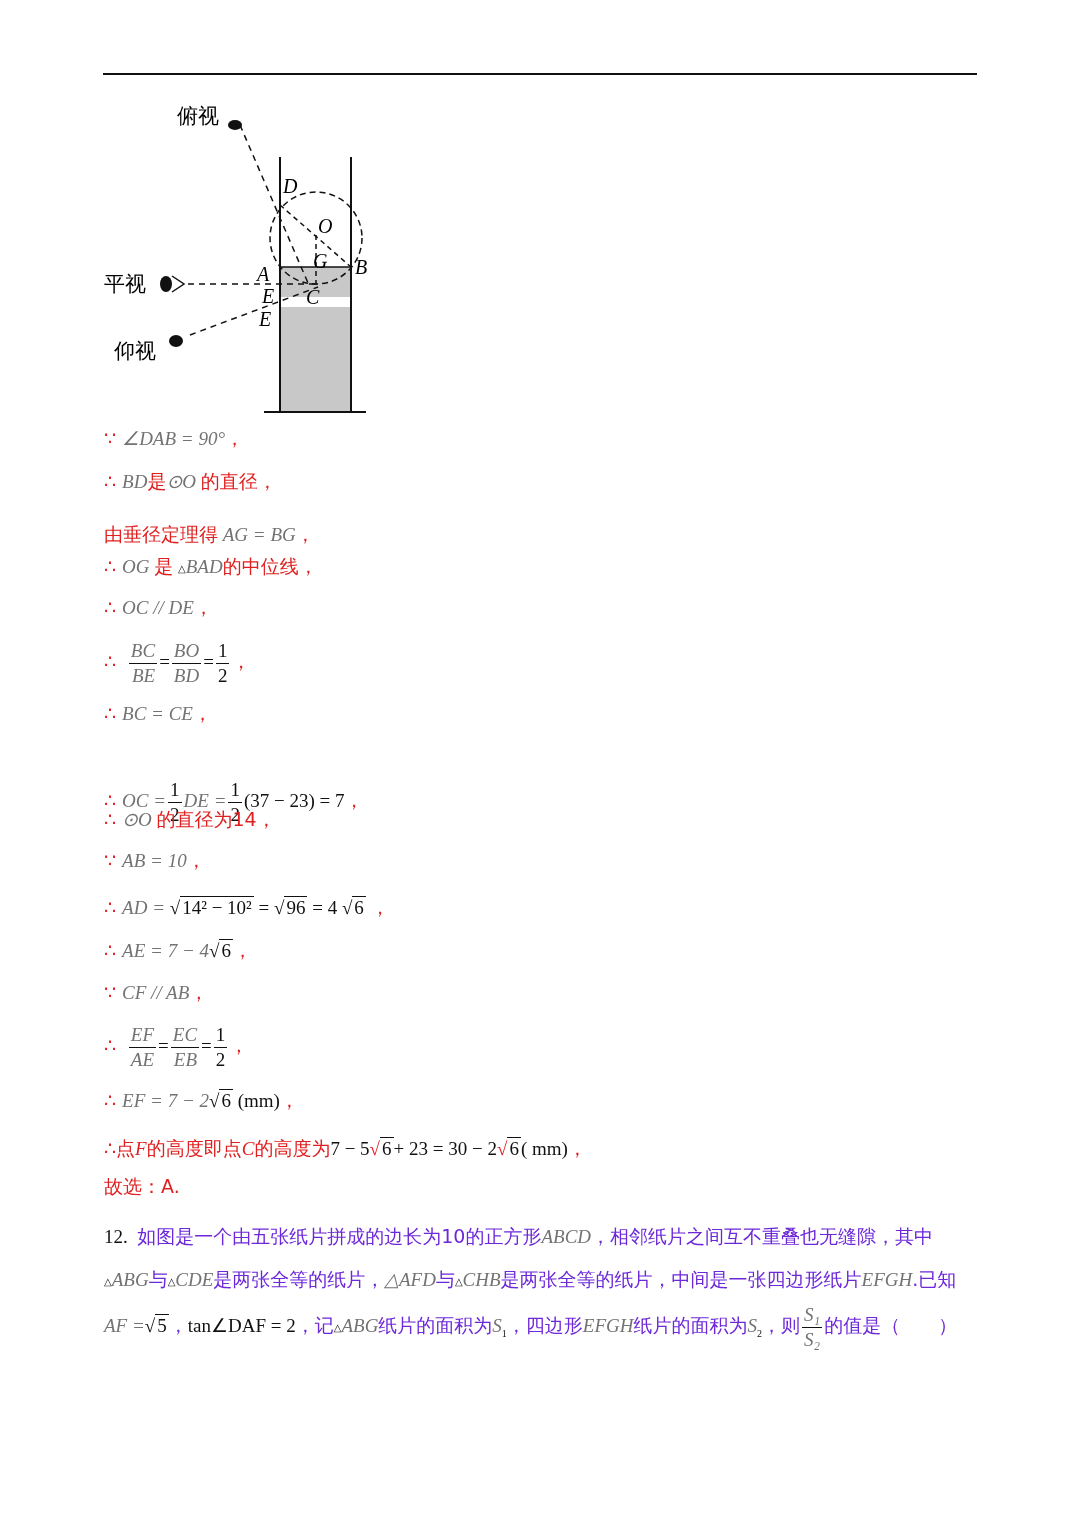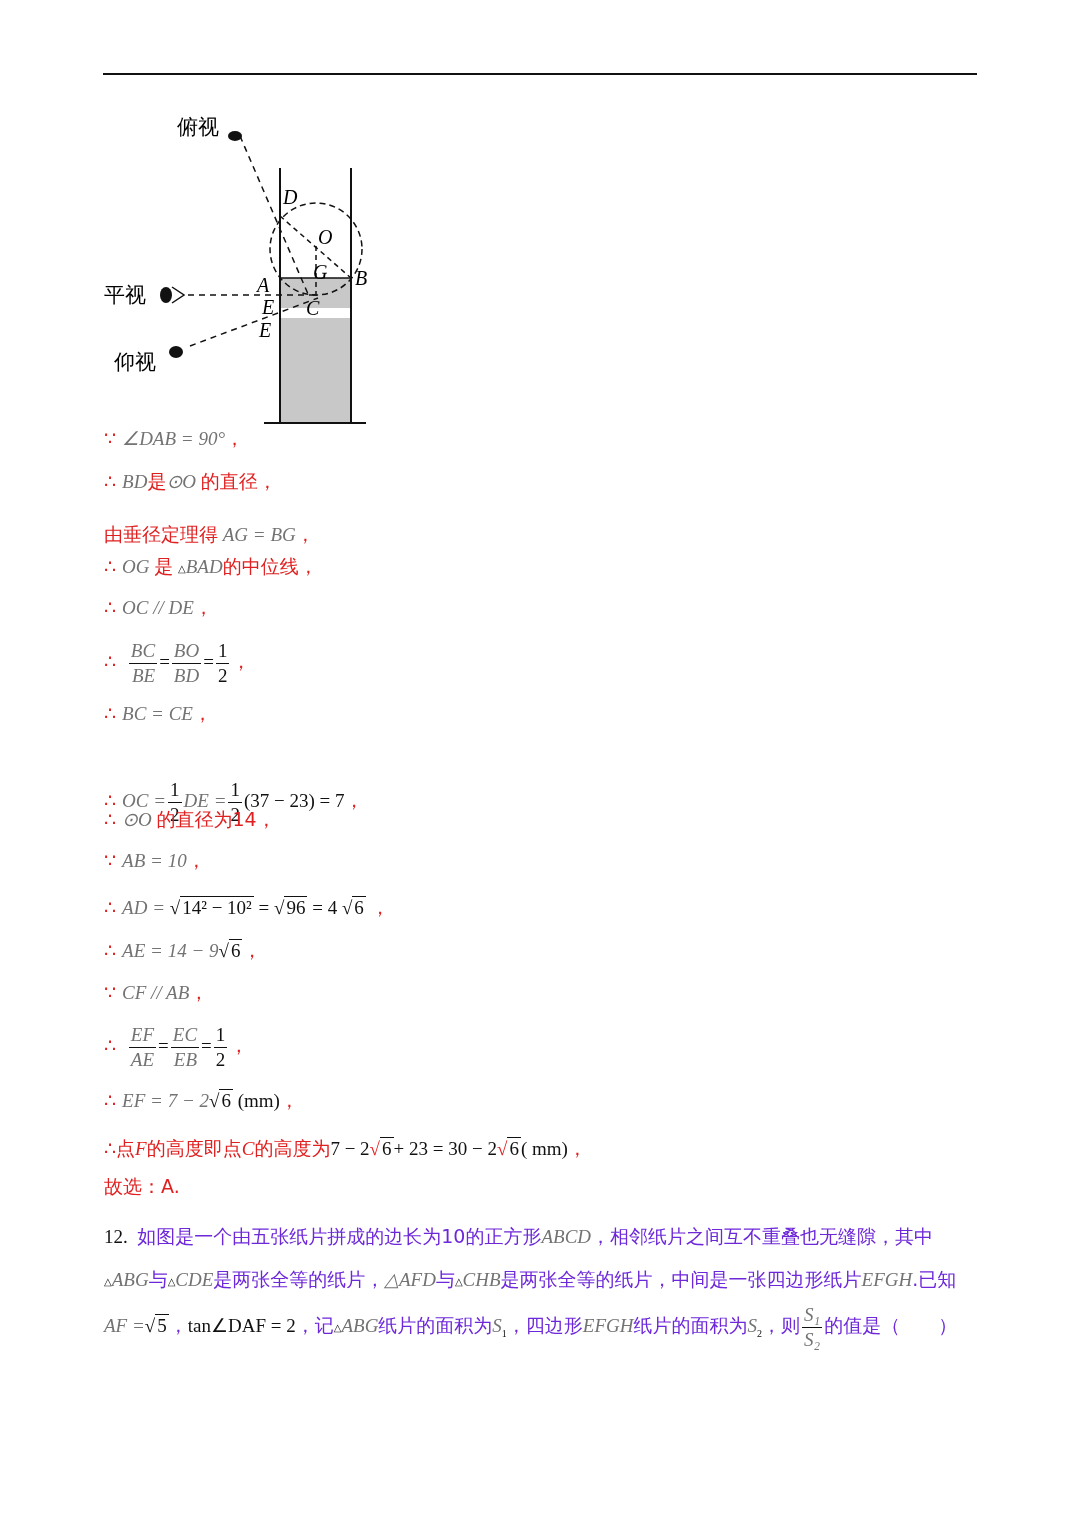--- a/index.html
+++ b/index.html
@@ -1,19 +1,19 @@
 <!DOCTYPE html>
 <html><head>
 <meta charset="utf-8">
 <style>
   html, body { margin: 0; padding: 0; background: #ffffff; }
   body { width: 1080px; height: 1528px; position: relative; overflow: hidden;
          font-family: "Liberation Serif", "DejaVu Serif", serif; color: #111; }
   .rule { position: absolute; left: 103px; top: 73px; width: 874px; height: 2px; background: #111; }
-  .figure { position: absolute; left: 100px; top: 106px; width: 280px; height: 325px; }
+  .figure { position: absolute; left: 100px; top: 95px; width: 280px; height: 325px; }
   .line { position: absolute; left: 104px; font-size: 19px; line-height: 28px; white-space: nowrap; }
   .red { color: #e02020; }
   .m { font-style: italic; font-family: "Liberation Serif", serif; color: #737373; }
   .n { font-style: normal; font-family: "Liberation Serif", serif; color: #111; }
   .cn { font-family: "DejaVu Sans", sans-serif; font-size: 19px; }
   .sym { color: #e02020; font-style: normal; margin-right: 6px; }
   .frac { display: inline-block; vertical-align: middle; text-align: right; margin: 0 2px; }
   .frac .num { display: block; border-bottom: 1px solid #111; padding: 0 2px; line-height: 24px; }
   .frac .den { display: block; line-height: 24px; padding: 0 2px; }
   .sqrt { border-top: 1px solid #111; padding: 0 2px; }
@@ -111,38 +111,38 @@
 
 <div class="line" style="top:847px">
   <span class="sym">∵</span><span class="m">AB = 10</span><span class="red">，</span>
 </div>
 
 <div class="line" style="top:894px">
   <span class="sym">∴</span><span class="m">AD =</span> √<span class="sqrt n">14² − 10²</span> <span class="n">=</span> √<span class="sqrt n">96</span> <span class="n">= 4</span> √<span class="sqrt n">6</span> <span class="red">，</span>
 </div>
 
 <div class="line" style="top:937px">
-  <span class="sym">∴</span><span class="m">AE = 14 − 9</span>√<span class="sqrt n">6</span><span class="red">，</span>
+  <span class="sym">∴</span><span class="m">AE = 7 − 4</span>√<span class="sqrt n">6</span><span class="red">，</span>
 </div>
 
 <div class="line" style="top:979px">
   <span class="sym">∵</span><span class="m">CF // AB</span><span class="red">，</span>
 </div>
 
 <div class="line" style="top:1020px;line-height:52px">
   <span class="sym">∴</span>
   <span class="frac m"><span class="num">EF</span><span class="den">AE</span></span>=<span class="frac m"><span class="num">EC</span><span class="den">EB</span></span>=<span class="frac n"><span class="num">1</span><span class="den">2</span></span><span class="red">，</span>
 </div>
 
 <div class="line" style="top:1087px">
   <span class="sym">∴</span><span class="m">EF = 7 − 2</span>√<span class="sqrt n">6</span> <span class="n">(mm)</span><span class="red">，</span>
 </div>
 
 <div class="line red" style="top:1134px">
-  <span class="sym" style="margin-right:0">∴</span><span class="cn">点</span><span class="m" style="color:#e02020">F</span><span class="cn">的高度即点</span><span class="m" style="color:#e02020">C</span><span class="cn">的高度为</span><span class="n">7 − 2</span>√<span class="sqrt n">6</span><span class="n">+ 23 = 30 − 2</span>√<span class="sqrt n">6</span><span class="n">( mm)</span><span>，</span>
+  <span class="sym" style="margin-right:0">∴</span><span class="cn">点</span><span class="m" style="color:#e02020">F</span><span class="cn">的高度即点</span><span class="m" style="color:#e02020">C</span><span class="cn">的高度为</span><span class="n">7 − 5</span>√<span class="sqrt n">6</span><span class="n">+ 23 = 30 − 2</span>√<span class="sqrt n">6</span><span class="n">( mm)</span><span>，</span>
 </div>
 
 <div class="line red" style="top:1172px">
   <span class="cn">故选：A.</span>
 </div>
 
 <div class="q" style="top:1215px">
   <span class="n">12.</span>&nbsp;&nbsp;<span class="cn">如图是一个由五张纸片拼成的边长为10的正方形</span><span class="m">ABCD</span><span class="cn">，相邻纸片之间互不重叠也无缝隙，其中</span><span class="n tri">△</span><span class="m">ABG</span><span class="cn">与</span><span class="n tri">△</span><span class="m">CDE</span><span class="cn">是两张全等的纸片，</span><span class="m">△AFD</span><span class="cn">与</span><span class="n tri">△</span><span class="m">CHB</span><span class="cn">是两张全等的纸片，中间是一张四边形纸片</span><span class="m">EFGH</span><span class="cn">.已知</span><span class="m">AF =</span>√<span class="sqrt n">5</span><span class="cn">，</span><span class="n">tan∠DAF = 2</span><span class="cn">，记</span><span class="n tri">△</span><span class="m">ABG</span><span class="cn">纸片的面积为</span><span class="m">S</span><sub>1</sub><span class="cn">，四边形</span><span class="m">EFGH</span><span class="cn">纸片的面积为</span><span class="m">S</span><sub>2</sub><span class="cn">，则</span><span class="frac m" style="line-height:20px"><span class="num">S₁</span><span class="den">S₂</span></span><span class="cn">的值是（　　）</span>
 </div>
 

